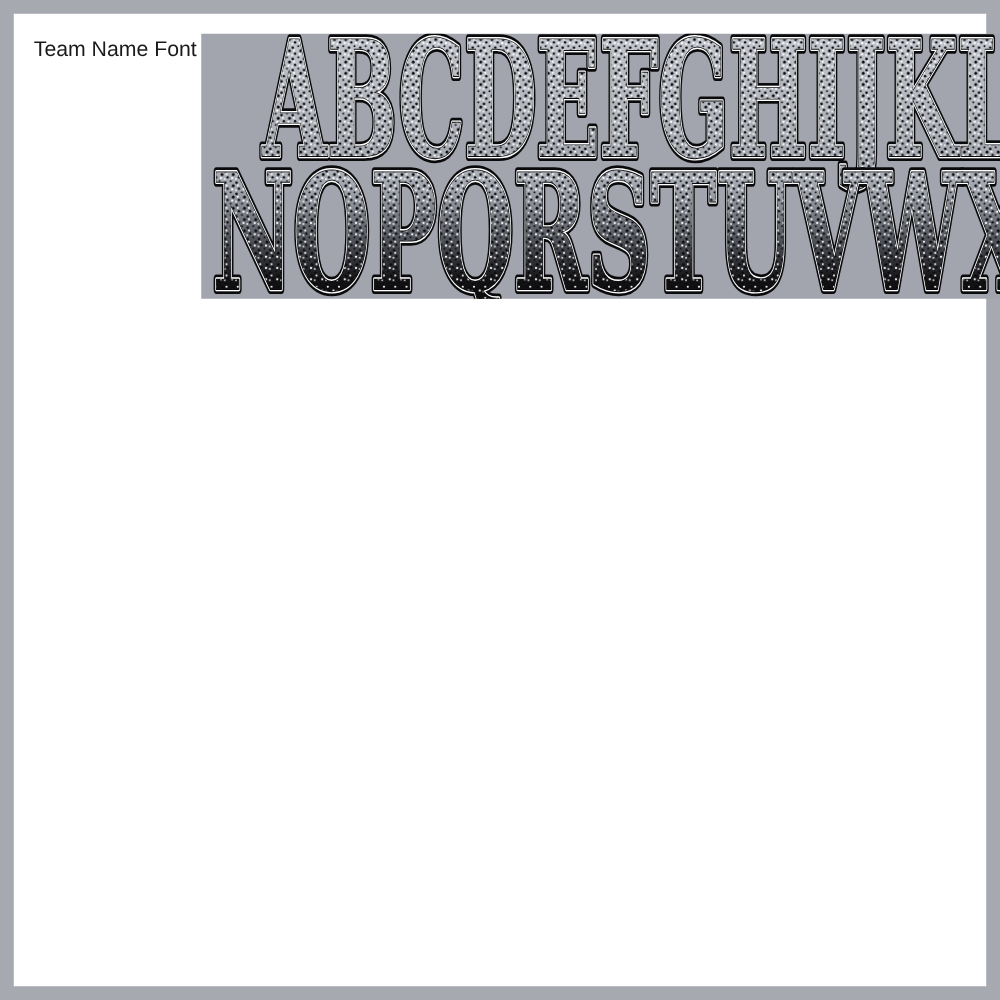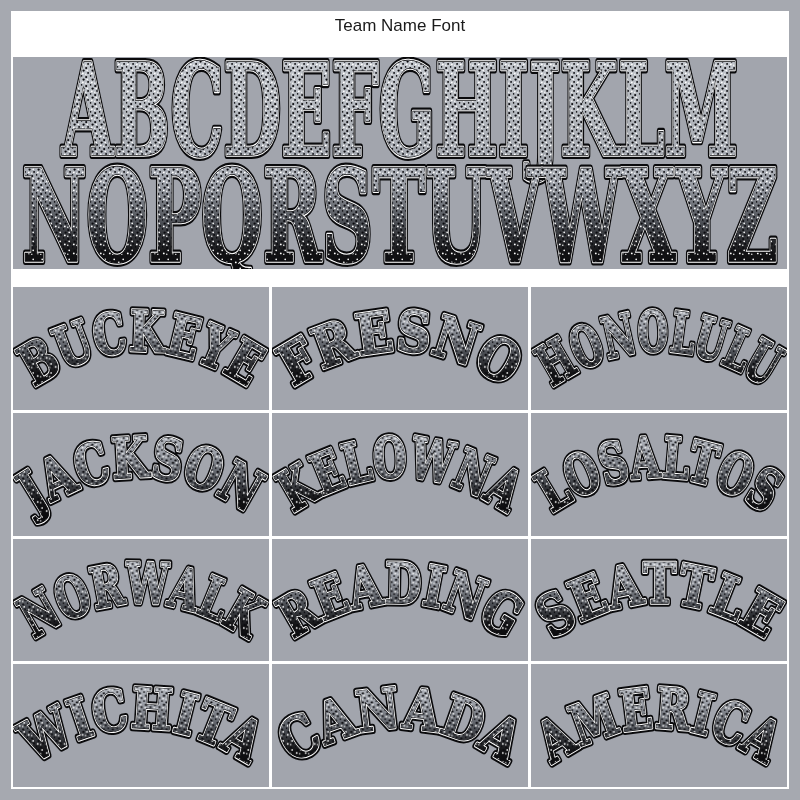--- a/index.html
+++ b/index.html
@@ -7,24 +7,24 @@
     width:800px;height:800px;
     background:#a6a9b0;
     font-family:"Liberation Sans", sans-serif;
     position:relative;
     overflow:hidden;
   }
   #frame{
     position:absolute;
     left:11px; top:11px; right:11px; bottom:11px;
     background:#ffffff;
-    padding:2px;
+    padding:16px;
     display:flex;
-    flex-direction:column;
-    gap:18px;
+    flex-direction:row;
+    gap:4px;
     box-sizing:border-box;
   }
   .title-bar{
     background:#ffffff;
     display:flex;
     align-items:center;
     justify-content:center;
     color:#1a1a1a;
     font-size:17px;
     flex:0 0 auto;

